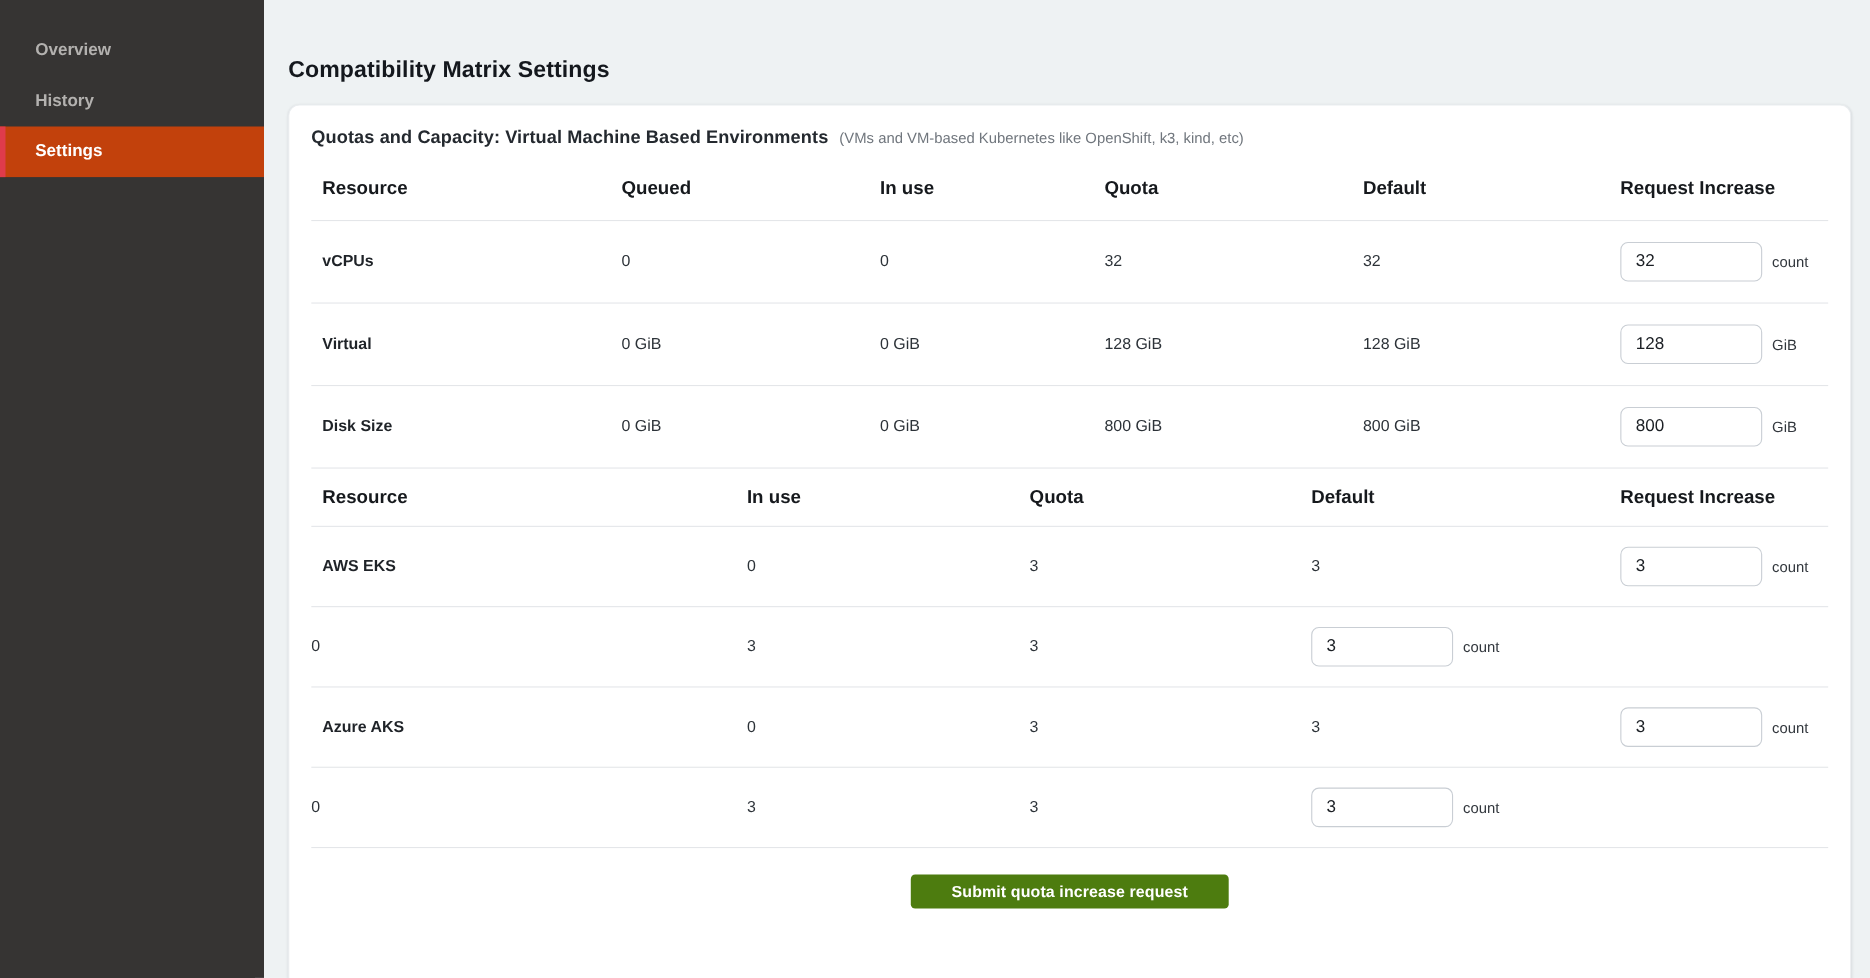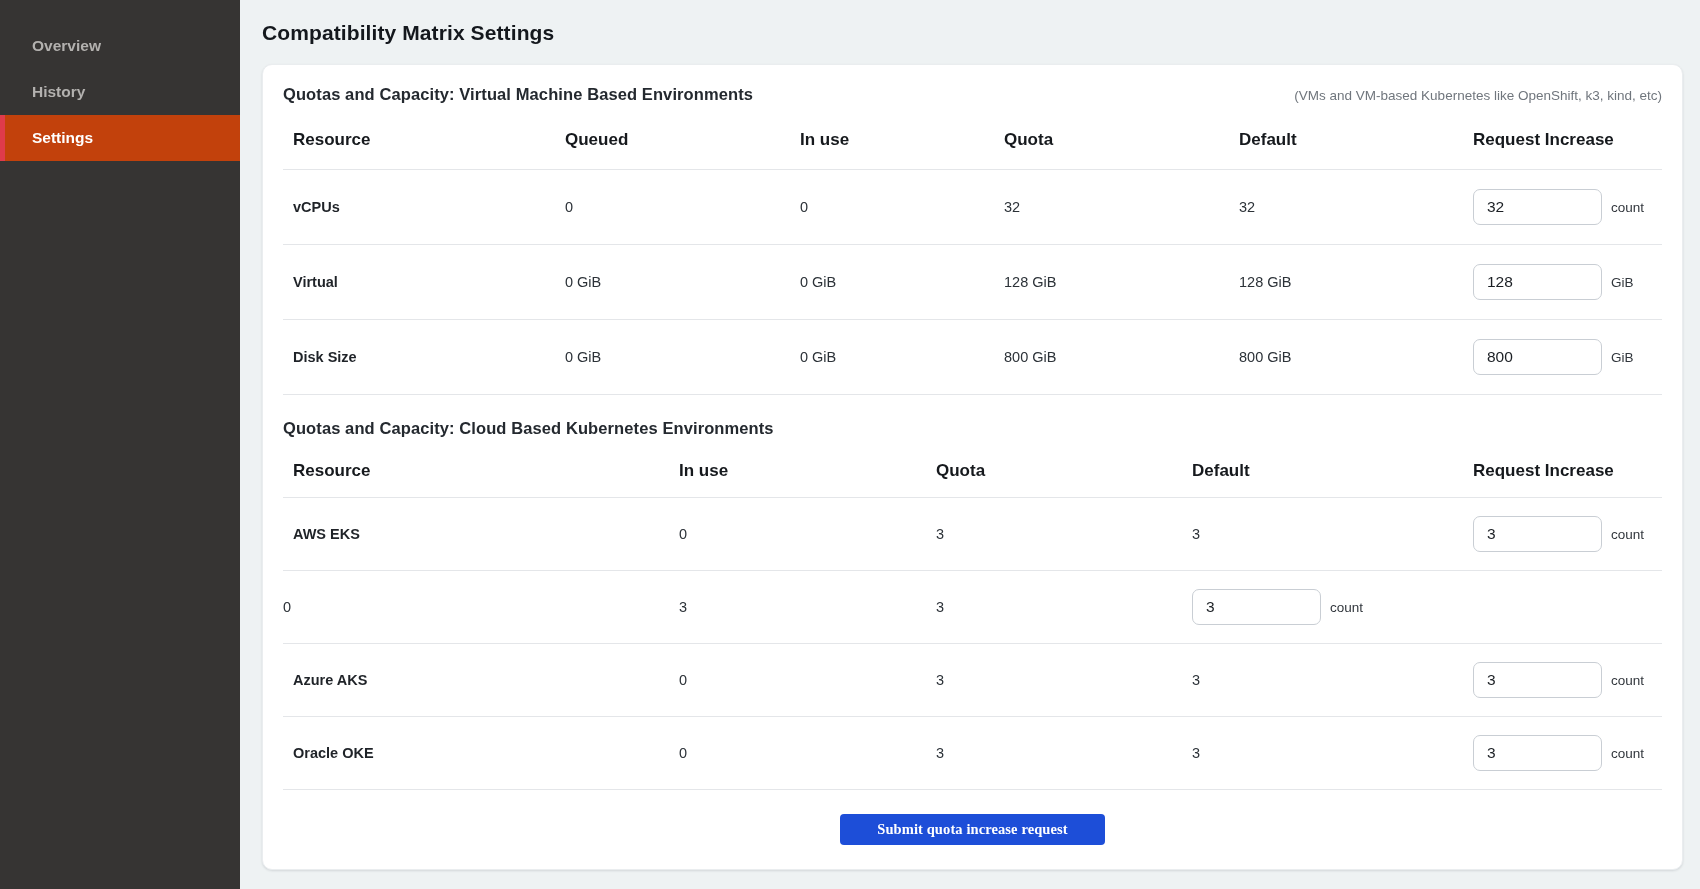--- a/index.html
+++ b/index.html
@@ -47,37 +47,37 @@
   .main {
     flex: 1;
     padding: 18px 17px 0 22px;
   }
   .page-title {
     font-size: 21px;
     font-weight: 700;
     line-height: 30px;
     color: #14181d;
     letter-spacing: .1px;
+    margin-top: 31px;
   }
   .card {
     margin-top: 16px;
     background: #ffffff;
     border: 1px solid #eaedef;
     border-radius: 10px;
     box-shadow: 0 1px 2px rgba(16,24,40,.05), 0 1px 3px rgba(16,24,40,.07);
     padding: 20px 20px 0 20px;
     height: 806px;
   }
 
   .sec-title {
     height: 26px;
     display: flex;
     align-items: baseline;
     gap: 10px;
-    justify-content: space-between;
   }
   .sec-title .sec-h {
     font-size: 16.5px;
     font-weight: 700;
     color: #24292f;
     letter-spacing: .1px;
   }
   .sec-title .sec-sub {
     font-size: 13.5px;
     color: #70767d;
@@ -139,23 +139,23 @@
 
   
   .btn-row {
     height: 79px;
     display: flex;
     align-items: center;
     justify-content: center;
   }
   .submit-btn {
     border: none;
-    background: #1d4ed8;
+    background: #4d7c0f;
     color: #ffffff;
-    font-family: Liberation Serif, serif;
+    font-family: Liberation Sans, sans-serif;
     font-size: 14.5px;
     font-weight: 700;
     padding: 0 37px;
     height: 31px;
     border-radius: 4px;
     cursor: pointer;
     letter-spacing: .1px;
   }
 </style>
 </head>
@@ -224,23 +224,20 @@
       <div class="td">0 GiB</div>
       <div class="td">0 GiB</div>
       <div class="td">800 GiB</div>
       <div class="td">800 GiB</div>
       <div class="req-cell">
         <input class="req-input" type="text" value="800" style="">
         <span class="unit">GiB</span>
       </div>
     </div>
 
-    <div class="sec-title second">
-      <span class="sec-h">Quotas and Capacity: Cloud Based Kubernetes Environments</span>
-    </div>
 
     <div class="thead cld cld-grid">
       <div class="th col-first">Resource</div>
       <div class="th">In use</div>
       <div class="th">Quota</div>
       <div class="th">Default</div>
       <div class="th">Request Increase</div>
     </div>
 
     <div class="trow cld cld-grid">
@@ -269,21 +266,20 @@
       <div class="td">0</div>
       <div class="td">3</div>
       <div class="td">3</div>
       <div class="req-cell">
         <input class="req-input" type="text" value="3" style="">
         <span class="unit">count</span>
       </div>
     </div>
 
     <div class="trow cld cld-grid">
-      <div class="td resource col-first">Oracle OKE</div>
       <div class="td">0</div>
       <div class="td">3</div>
       <div class="td">3</div>
       <div class="req-cell">
         <input class="req-input" type="text" value="3" style="">
         <span class="unit">count</span>
       </div>
     </div>
 
     <div class="btn-row">

